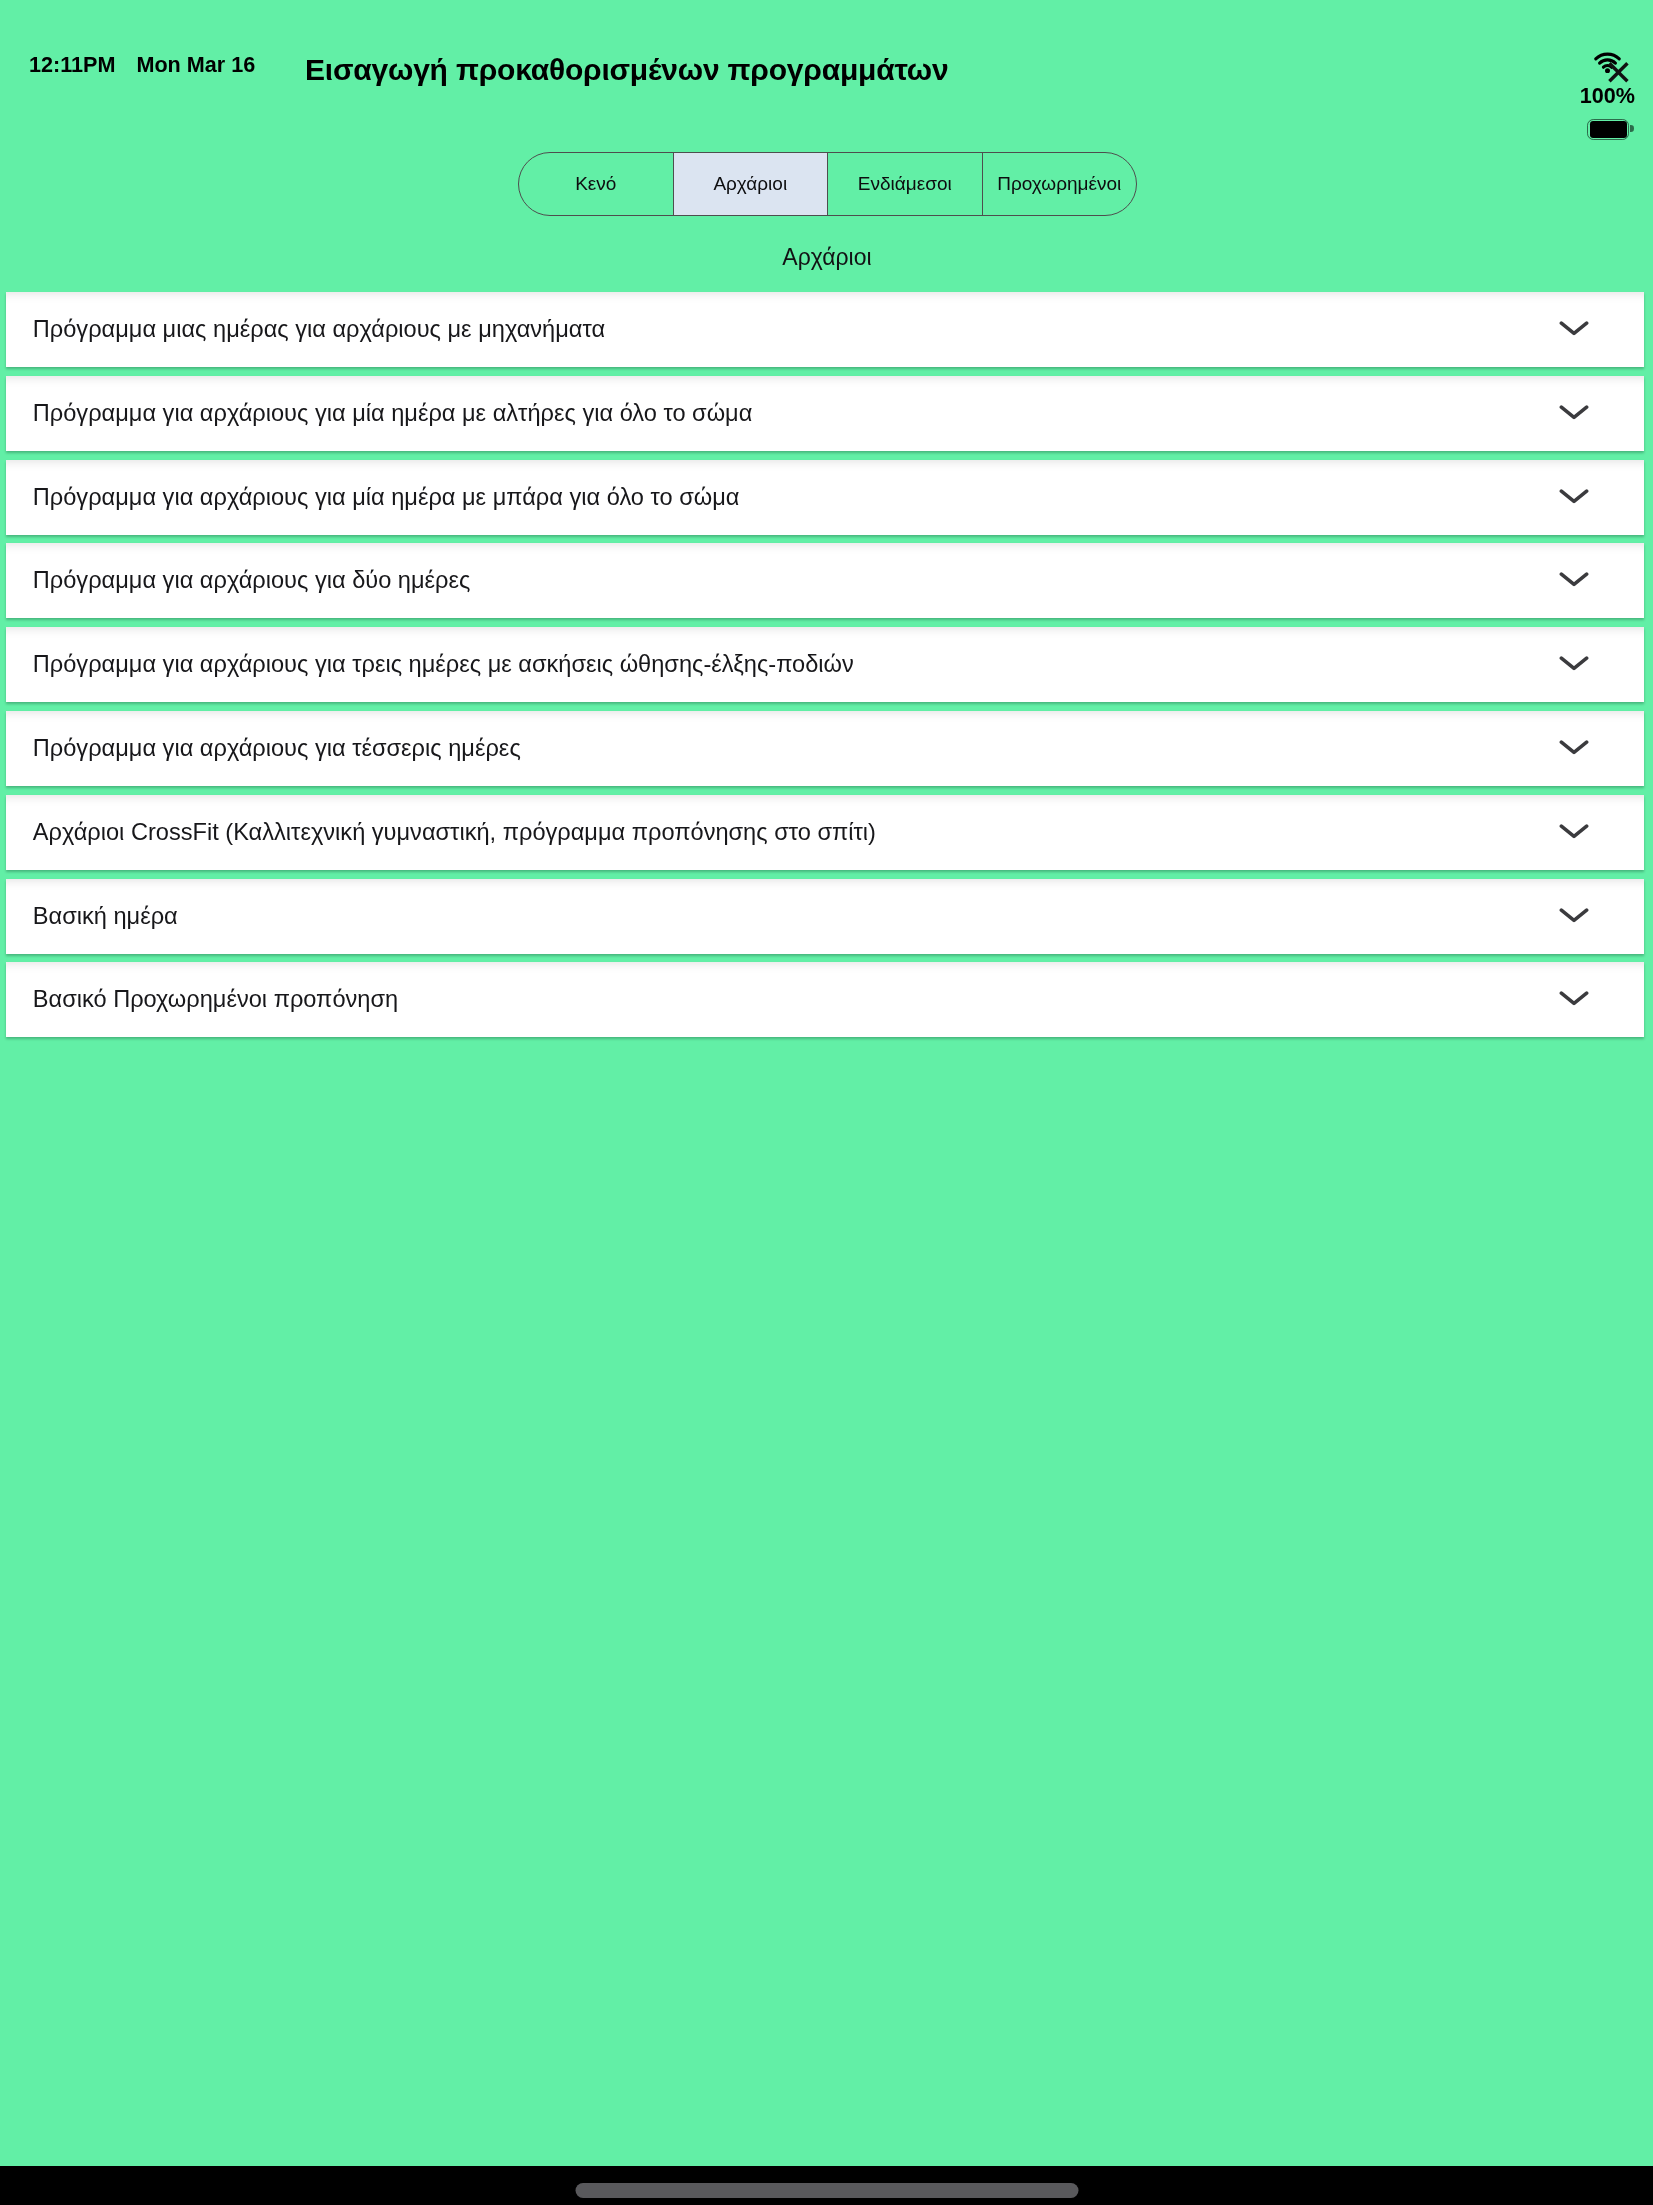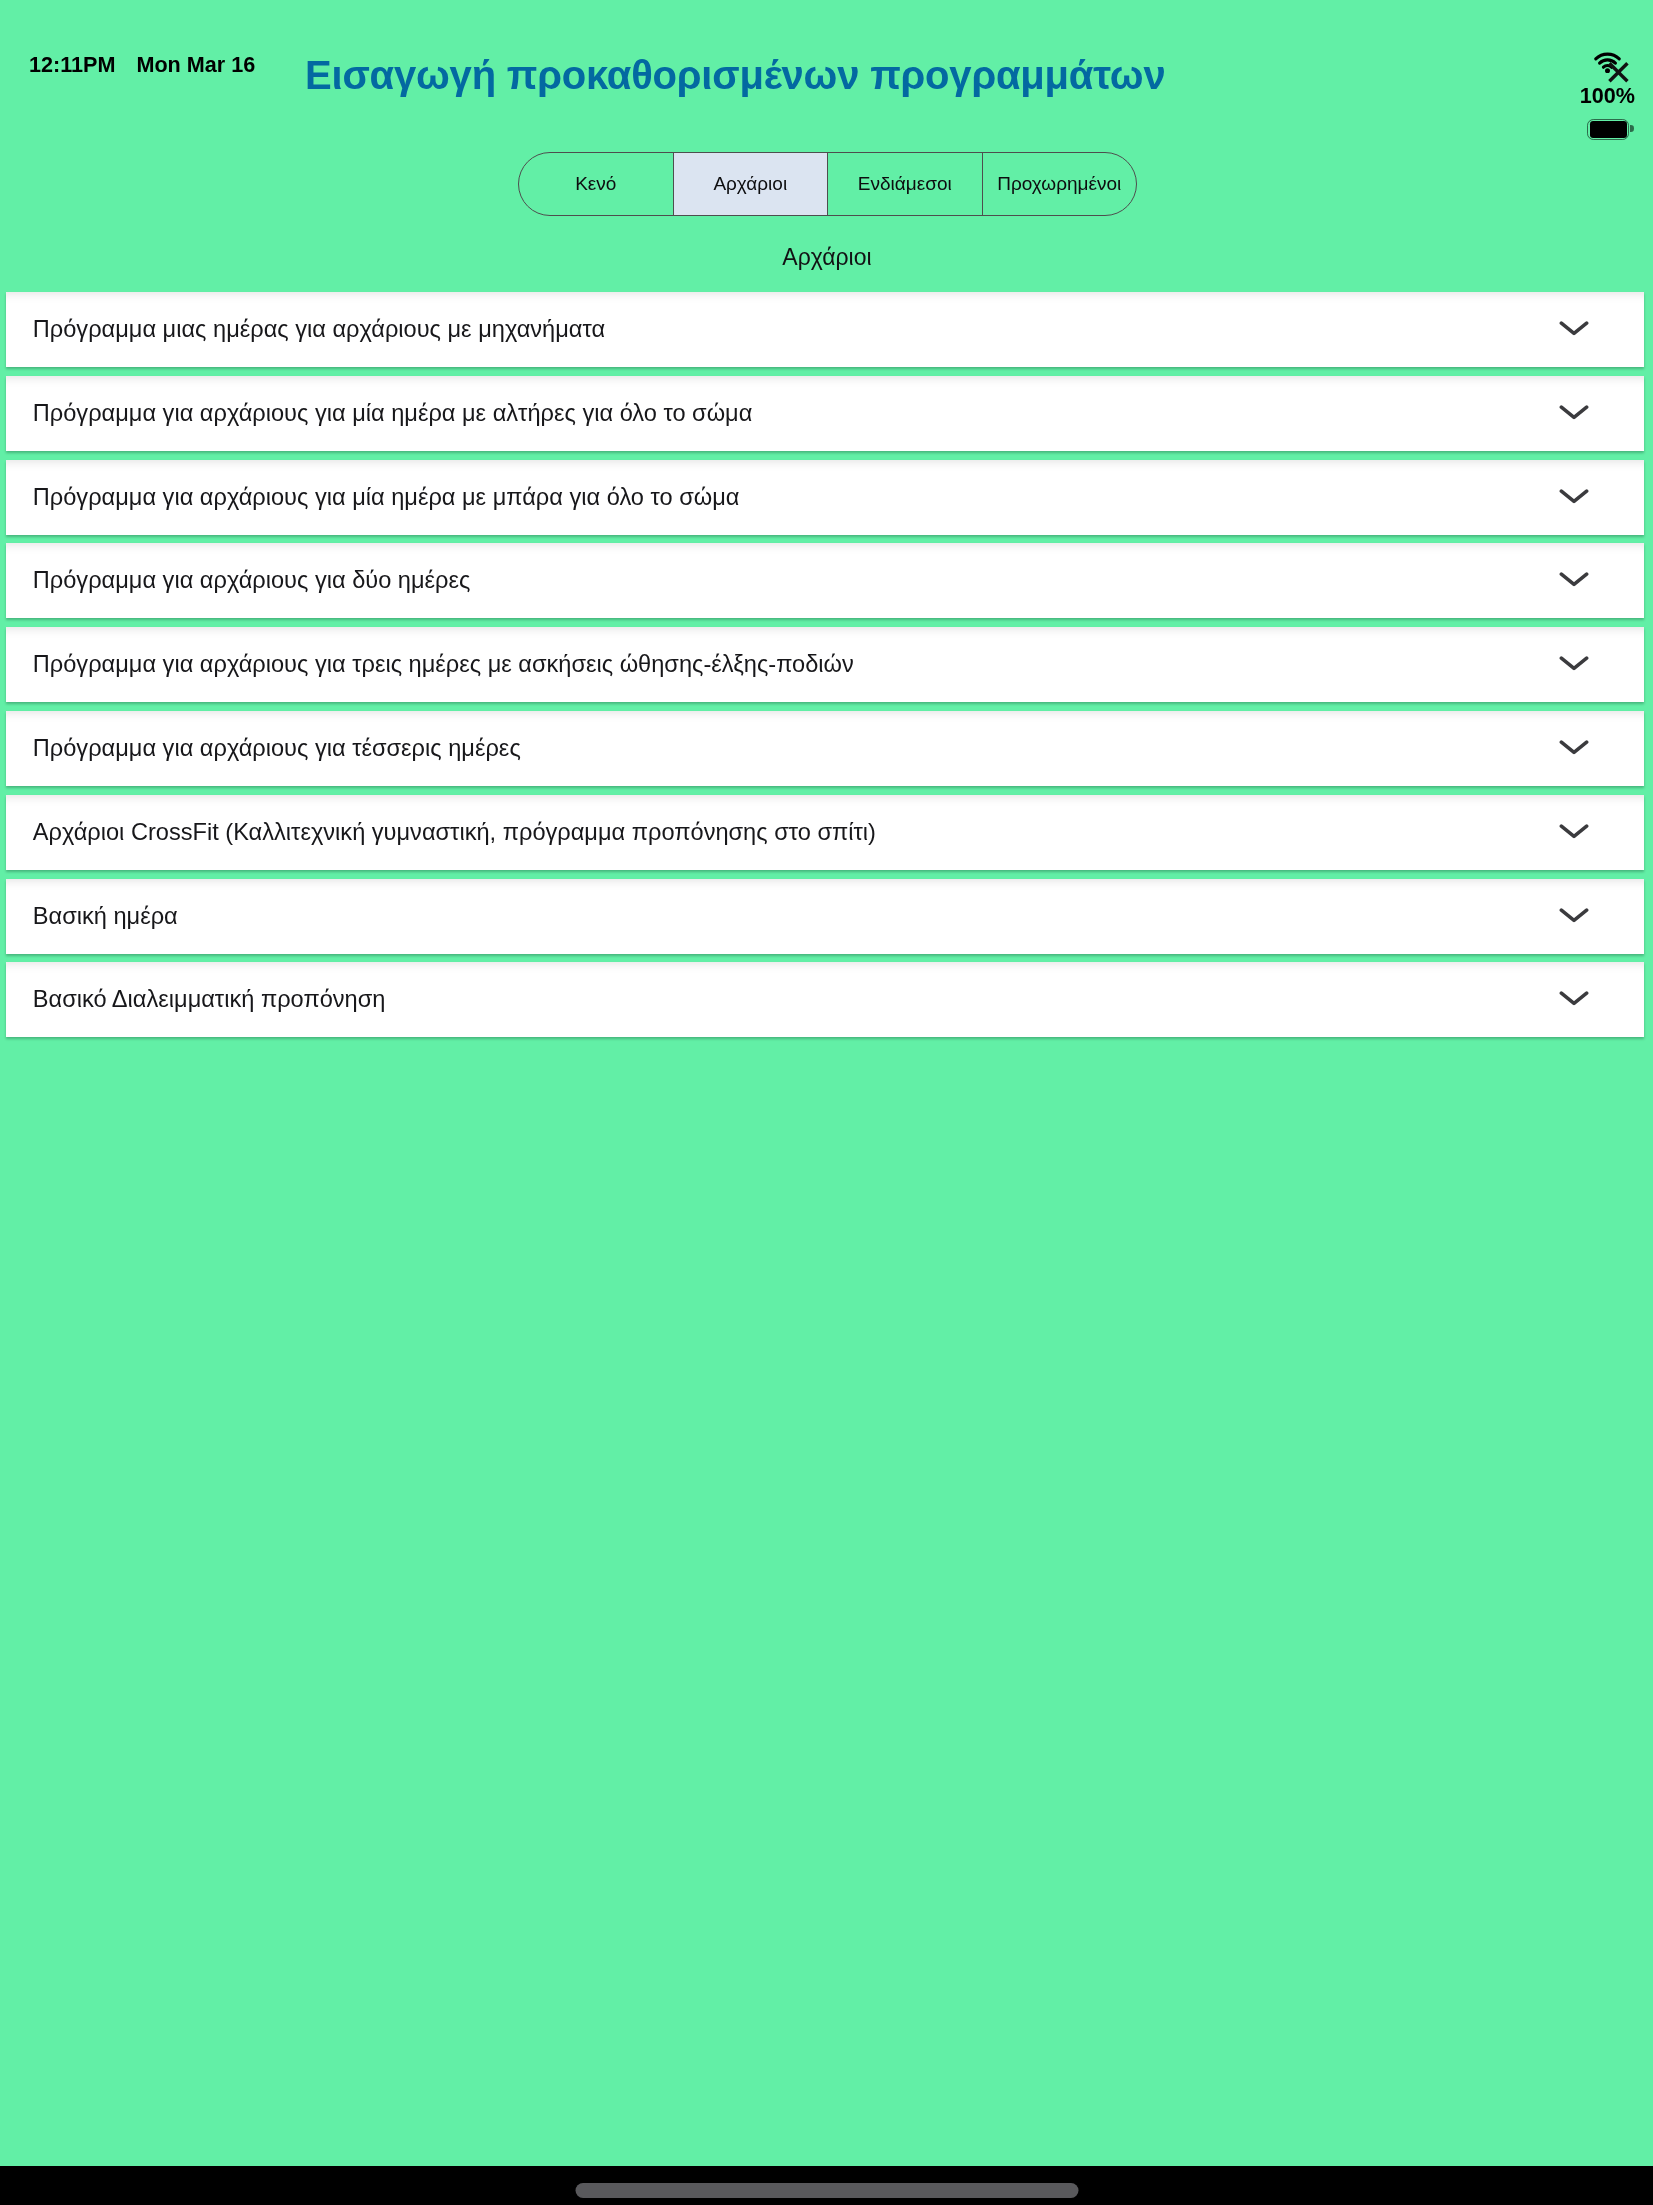--- a/index.html
+++ b/index.html
@@ -29,21 +29,21 @@
   }
   .battery-fill { width:100%; height:100%; background:#000; border-radius:3.2px; }
   .battery-tip {
     position:absolute; right:-5.6px; top:5.6px; width:4px; height:7.2px;
     background:rgba(0,0,0,0.55); border-radius:0 3.2px 3.2px 0;
   }
 
   
   .modal-title {
     position:absolute; left:305px; top:53px;
-    font-size:40px; font-weight:700; letter-spacing:-0.2px; color:#0369a1;
+    font-size:30px; font-weight:700; letter-spacing:-0.2px; color:#000000;
   }
   .close-btn {
     position:absolute; right:21px; top:56px;
     font-size:35px; font-weight:400; color:#111;
     line-height:1; cursor:pointer; background:none; border:none;
     font-family:"DejaVu Sans",sans-serif;
   }
 
   
   .segmented {
@@ -177,21 +177,21 @@
     </div>
 
     <div class="program-row">
       <span class="program-title">Βασική ημέρα</span>
       <svg class="chevron-svg" viewBox="0 0 38 24">
         <polyline points="3,4 19,17 35,4" fill="none" stroke="#3b3b3e" stroke-width="4.5" stroke-linecap="round" stroke-linejoin="round"></polyline>
       </svg>
     </div>
 
     <div class="program-row">
-      <span class="program-title">Βασικό Διαλειμματική προπόνηση</span>
+      <span class="program-title">Βασικό Προχωρημένοι προπόνηση</span>
       <svg class="chevron-svg" viewBox="0 0 38 24">
         <polyline points="3,4 19,17 35,4" fill="none" stroke="#3b3b3e" stroke-width="4.5" stroke-linecap="round" stroke-linejoin="round"></polyline>
       </svg>
     </div>
 
   </div>
 
   <div class="bottom-bezel">
     <div class="home-indicator"></div>
   </div>

